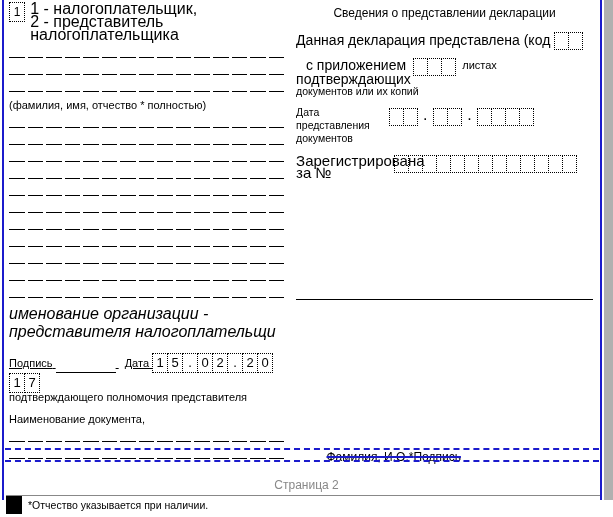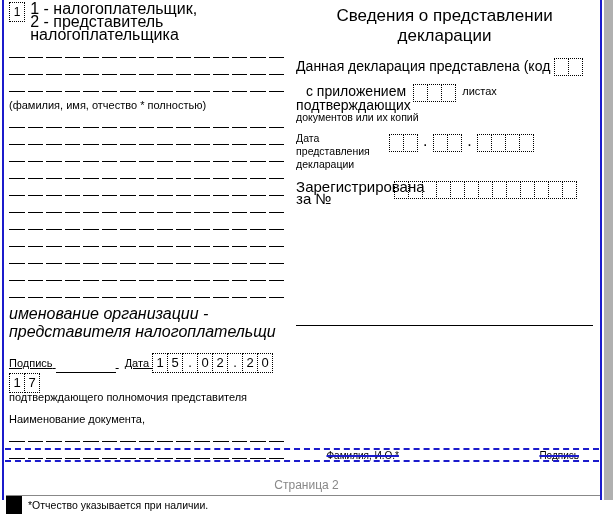--- a/index.html
+++ b/index.html
@@ -70,35 +70,34 @@
   }
   .date-cell {
     display: inline-block;
     border: 1px dotted #000;
     width: 16px; height: 20px;
     line-height: 18px; text-align:center;
     font-size: 13px;
     margin-right: -1px;
   }
   
-  .r-title { text-align: center; font-size: 17px; margin: 4px 0 12px 0; }
+  .r-title { text-align: center; font-size: 12px; margin: 4px 0 12px 0; }
   .r-line { margin: 6px 0; font-size: 14px; }
   
   .bottom-dashed {
     position: absolute;
     left: 5px; right: 14px;
     border-top: 2px dashed #1b1bcc;
     height: 0;
   }
   .bottom-labels {
     position: absolute;
     left: 50%; right: 14px;
     display: flex;
-    justify-content: space-between;
-    font-size: 10px;
+    font-size: 12px;
     padding: 0 20px;
   }
   .bottom-lbl {
     text-decoration: line-through;
     text-decoration-color: #1b1bcc;
     text-decoration-thickness: 2px;
   }
   
   .page-num {
     position:absolute;
@@ -466,21 +465,21 @@
           <div>подтверждающих</div>
         </span>
         <span class="attach-mid">
           <span class="cell small"></span><span class="cell small"></span><span class="cell small"></span>
         </span>
         <span class="attach-right">листах</span>
         <div class="attach-bottom">документов или их копий</div>
       </div>
 
       <div class="decl-date">
-        <span class="lbl">Дата представления декларации</span>
+        <span class="lbl">Дата представления документов</span>
         <span class="cells">
           <span class="cell small"></span><span class="cell small"></span>
           <span class="dot">.</span>
           <span class="cell small"></span><span class="cell small"></span>
           <span class="dot">.</span>
           <span class="cell small"></span><span class="cell small"></span><span class="cell small"></span><span class="cell small"></span>
         </span>
       </div>
 
       <div class="reg-row">

